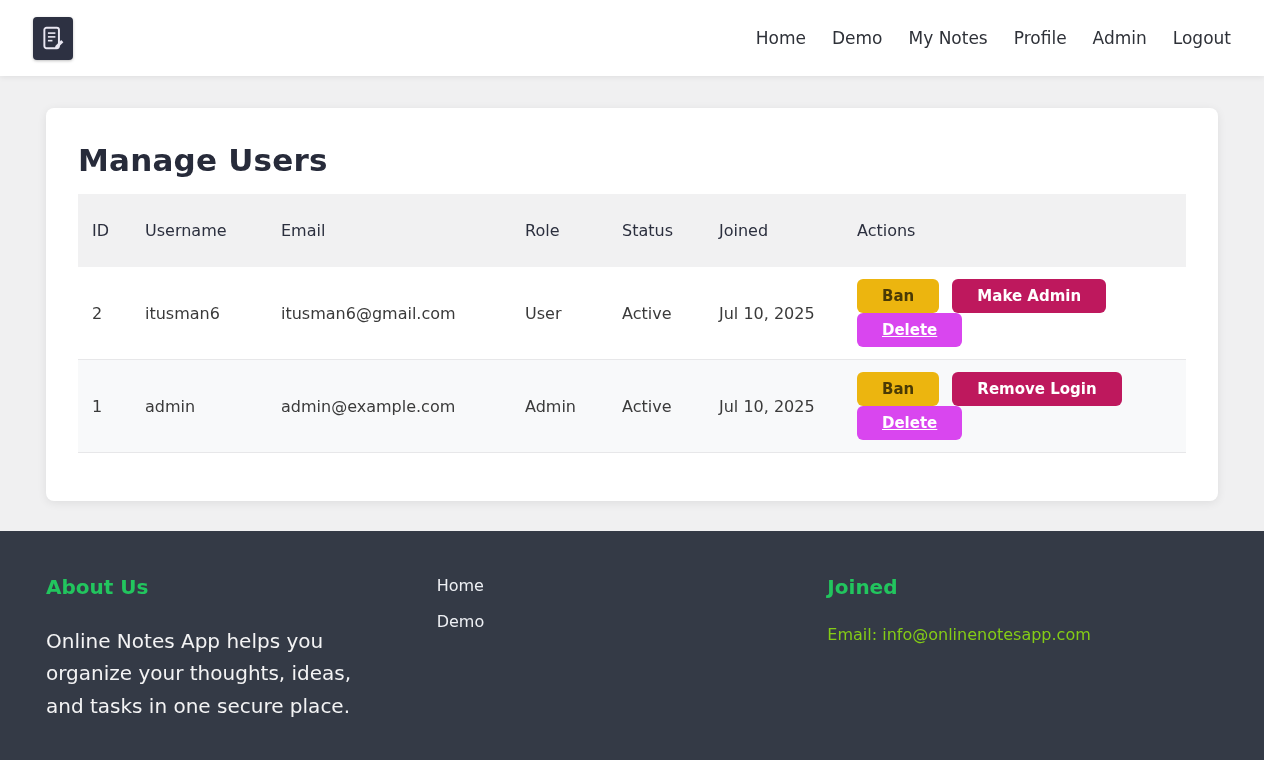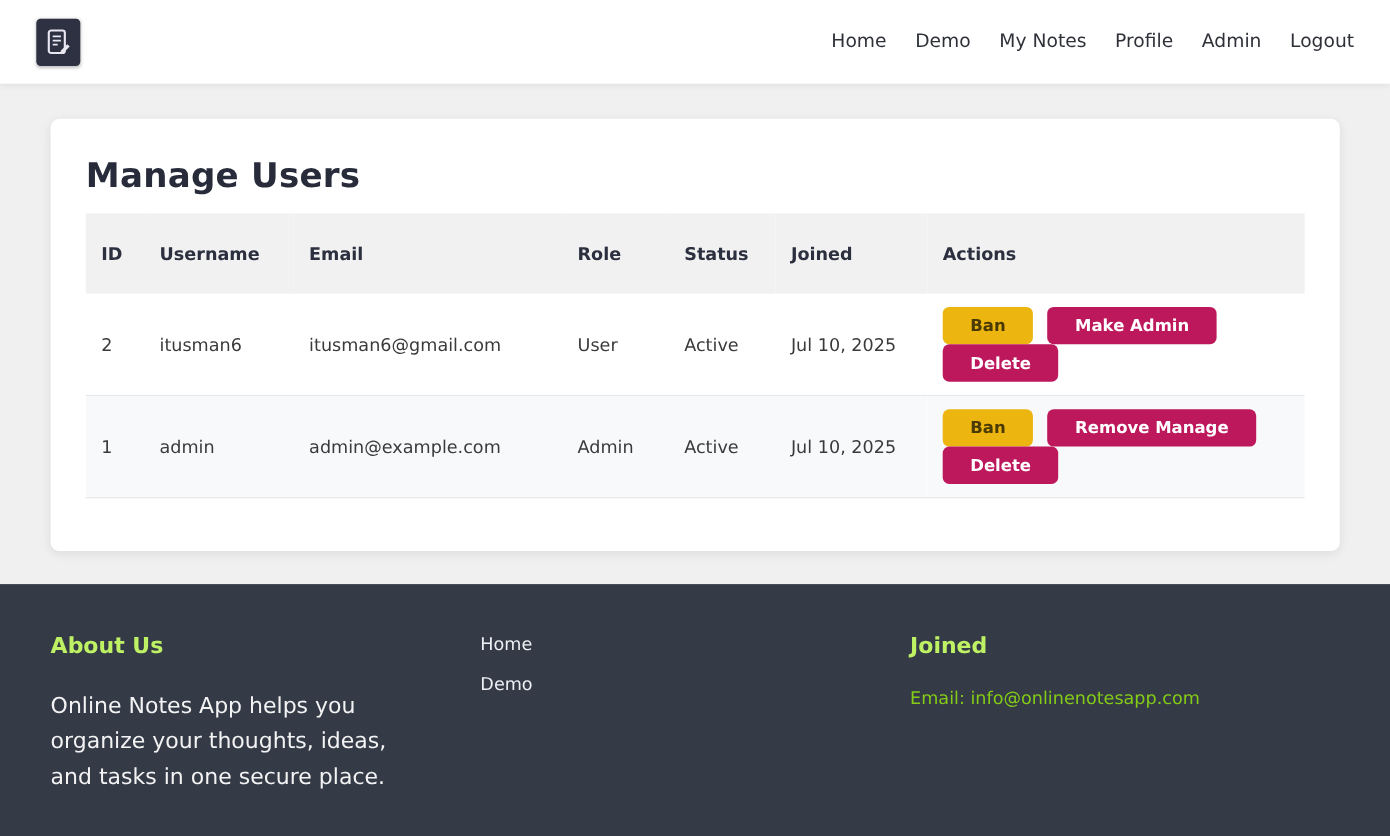--- a/index.html
+++ b/index.html
@@ -58,21 +58,21 @@
     font-weight: 700;
     color: #272b3a;
     letter-spacing: 0.2px;
   }
 
   table { width: 100%; border-collapse: collapse; font-size: 16px; }
   thead th {
     background: #f1f1f2;
     text-align: left;
     padding: 27px 14px;
-    font-weight: 700;
+    font-weight: 400;
     color: #2b2f3e;
     font-size: 16px;
   }
   tbody td {
     padding: 12px 14px;
     border-bottom: 1px solid #e7e7e9;
     color: #3a3a3a;
     vertical-align: middle;
   }
   tbody tr:nth-child(even) { background: #f8f9fa; }
@@ -90,31 +90,31 @@
     font-size: 15px;
     font-weight: 600;
     margin-right: 8px;
     cursor: pointer;
     font-family: inherit;
     line-height: 18px;
     display: inline-block;
   }
   .btn-warning { background: #ecb50f; color: #4a3a05; }
   .btn-info    { background: #be185d; color: #ffffff; }
-  .btn-danger  { background: #be185d; color: #ffffff; }
+  .btn-danger  { background: #d946ef; color: #ffffff; text-decoration: underline; }
 
   
   .footer { background: #343a46; padding: 44px 46px 0; color: #ffffff; }
   .footer-cols { display: flex; }
   .footer-col { width: 400px; }
   .footer-col h3 {
     margin: 0 0 26px;
     font-size: 20px;
     font-weight: 700;
-    color: #bef264;
+    color: #22c55e;
   }
   .about-text {
     margin: 0;
     max-width: 345px;
     font-size: 20px;
     line-height: 1.62;
     color: #f3f3f4;
   }
   .quick-links a {
     display: block;
@@ -196,21 +196,21 @@
         </tr>
         <tr>
           <td>1</td>
           <td>admin</td>
           <td>admin@example.com</td>
           <td>Admin</td>
           <td>Active</td>
           <td>Jul 10, 2025</td>
           <td>
             <button class="btn btn-warning">Ban</button>
-            <button class="btn btn-info">Remove Manage</button>
+            <button class="btn btn-info">Remove Login</button>
             <button class="btn btn-danger">Delete</button>
           </td>
         </tr>
       </tbody>
     </table>
   </section>
 </main>
 
 <footer class="footer">
   <div class="footer-cols">

